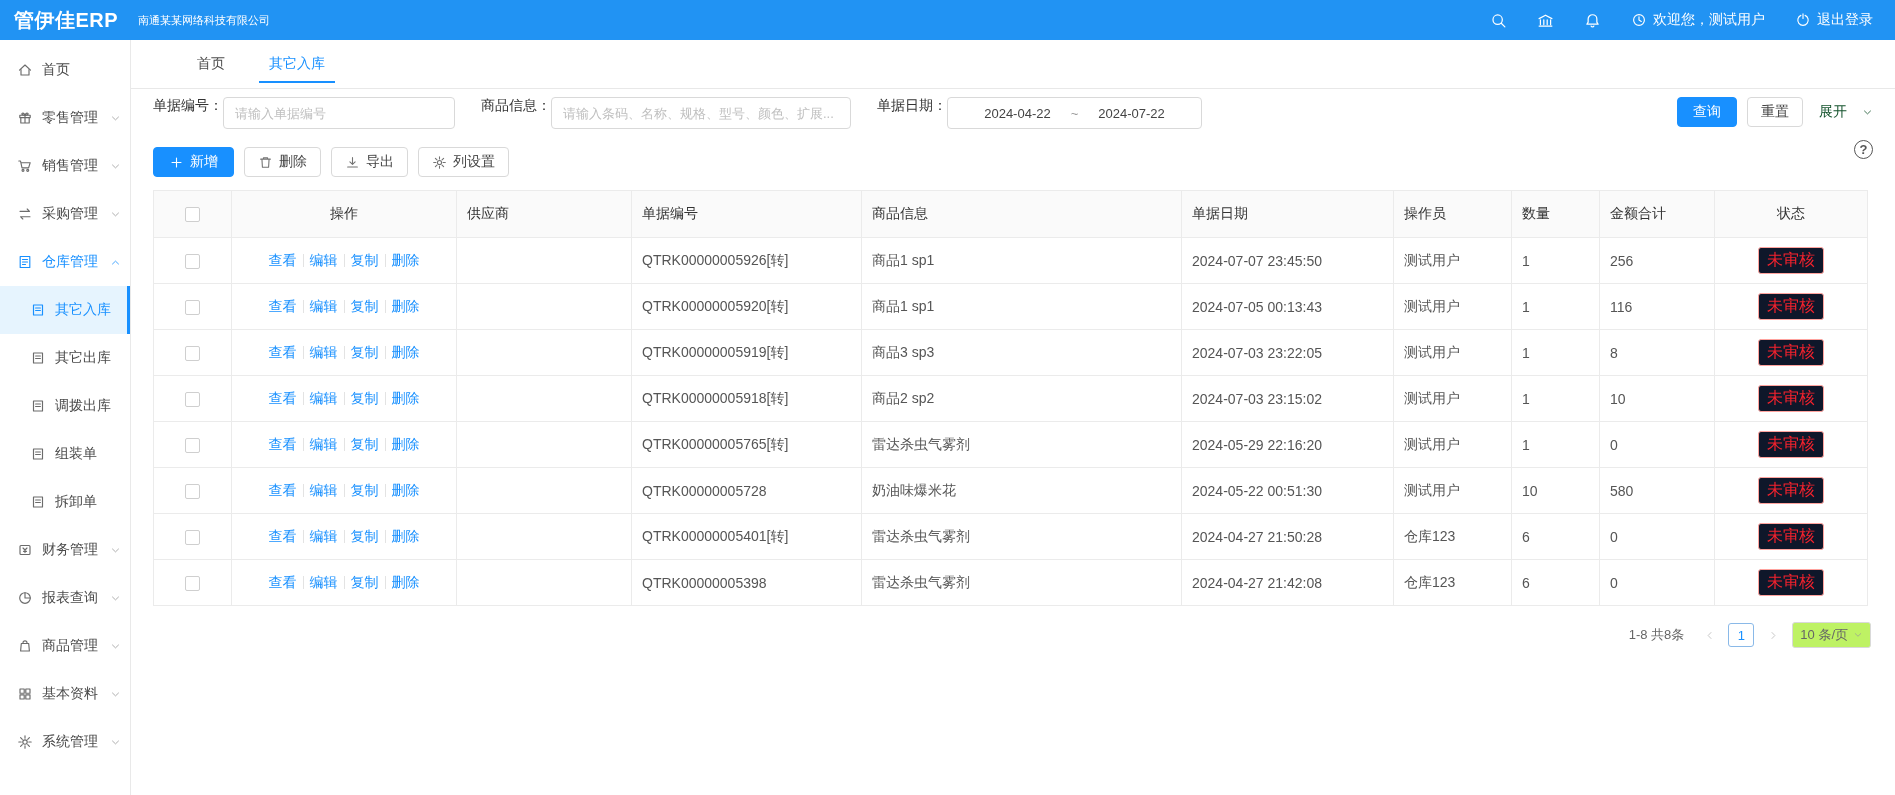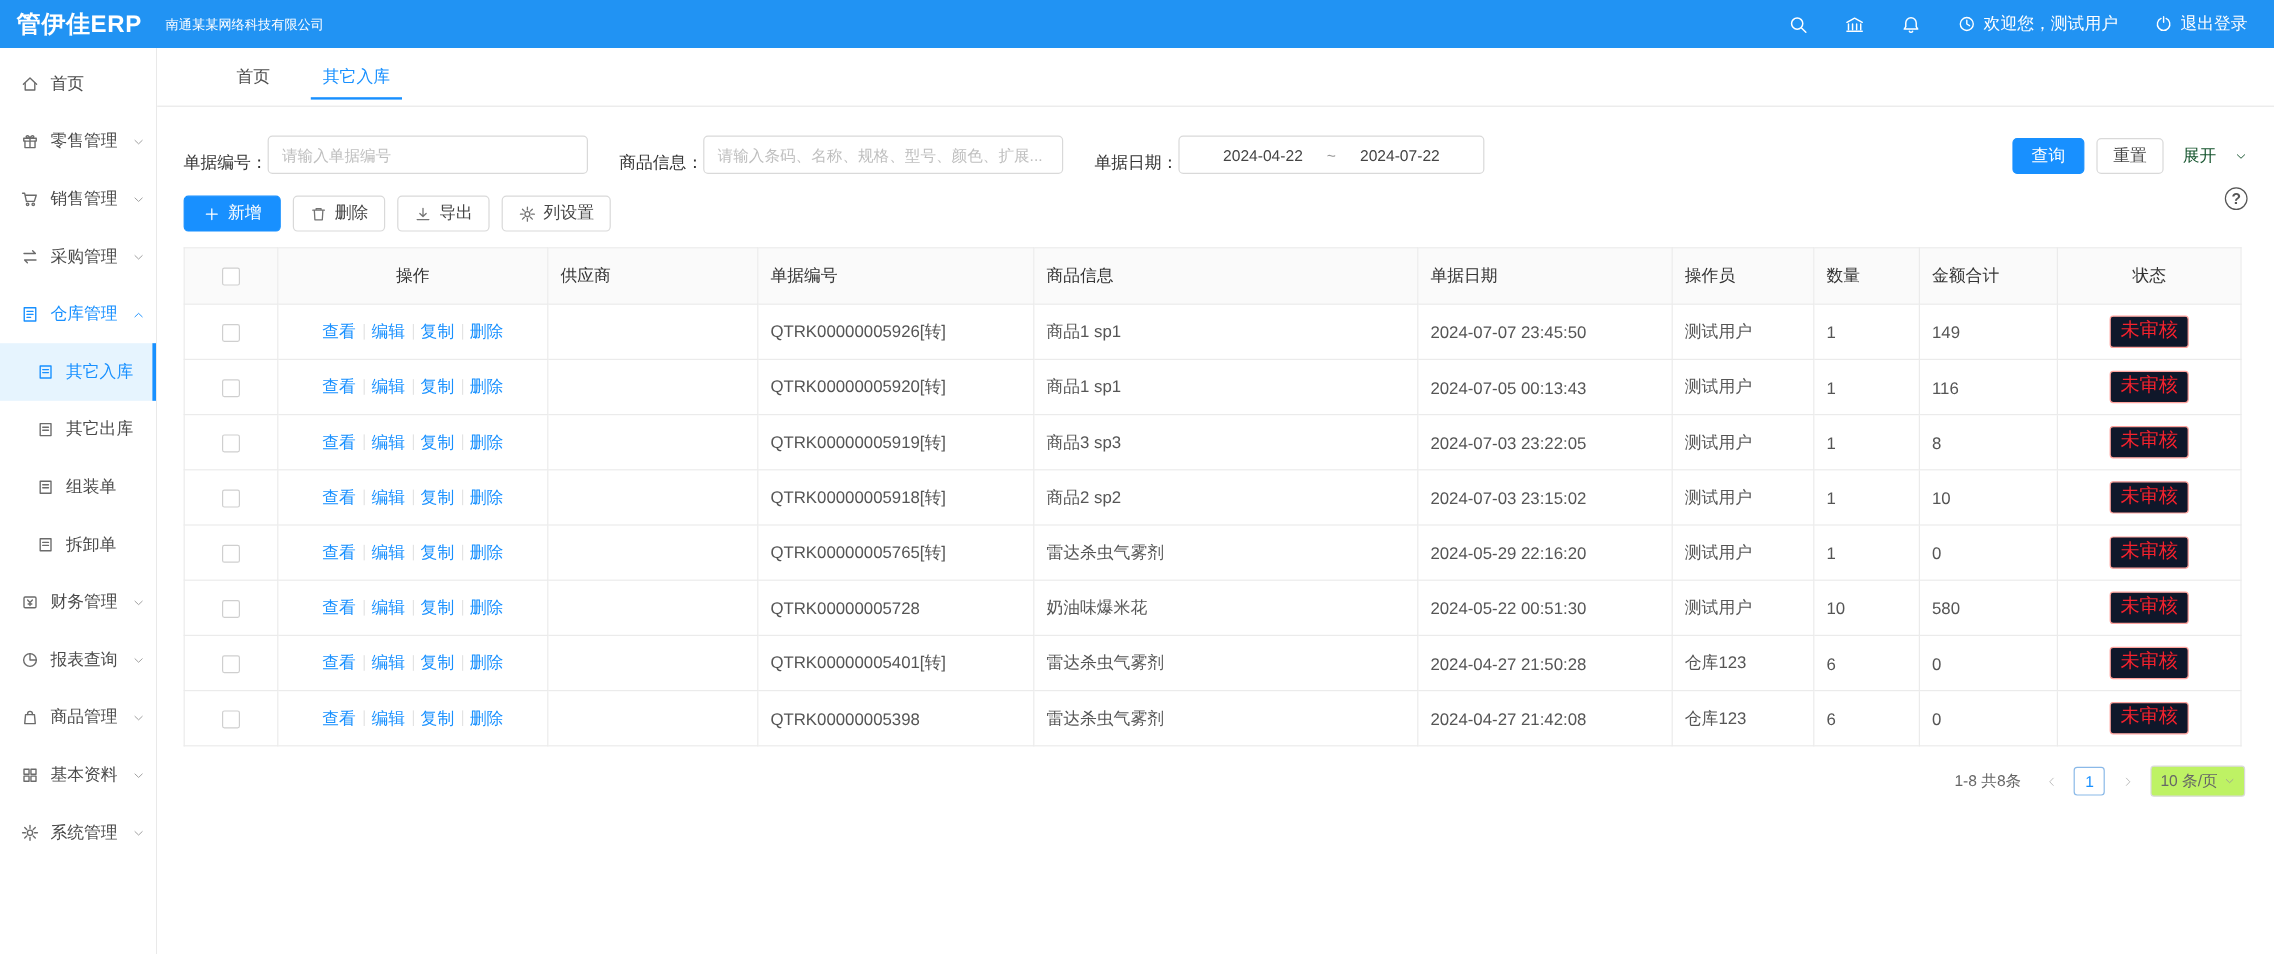--- a/index.html
+++ b/index.html
@@ -38,26 +38,26 @@
   .tabbar { height:49px; border-bottom:1px solid #e8e8e8; display:flex; align-items:center;
     padding-left:64px; background:#fff; }
   .tab { margin-right:40px; font-size:14px; color:#4c4c4c; cursor:pointer; position:relative; padding:5px 2px; }
   .tab.active { color:#1890ff; }
   .tab.active::after { content:""; position:absolute; left:-8px; right:-8px; bottom:-5px;
     height:2px; background:#1890ff; }
 
   .content { position:relative; padding:0 14px; }
 
   
-  .filter-row { display:flex; align-items:flex-end; margin:24px 8px 0; }
+  .filter-row { display:flex; align-items:flex-start; margin:8px 8px 0; }
   .f-label { font-size:14px; color:#333; white-space:nowrap; }
   .f-input { height:32px; border:1px solid #d9d9d9; border-radius:4px; padding:0 11px;
     font-size:13px; color:#333; outline:none; font-family:inherit; }
   .f-input::placeholder { color:#bfbfbf; }
-  .in-order { width:267px; }
+  .in-order { width:232px; }
   .in-product { width:300px; }
   .g2 { margin-left:26px; } .g3 { margin-left:26px; }
   .date-box { width:255px; height:32px; border:1px solid #d9d9d9; border-radius:4px;
     display:flex; align-items:center; justify-content:center; gap:20px; font-size:13px;
     color:#444; cursor:pointer; }
   .date-box .tilde { color:#999; }
   .f-buttons { margin-left:auto; display:flex; align-items:center; }
   .btn { height:30px; border-radius:4px; font-size:14px; display:inline-flex;
     align-items:center; justify-content:center; cursor:pointer; white-space:nowrap;
     font-family:inherit; }
@@ -229,20 +229,29 @@
         <span class="s-label">其它入库</span>
       </div>
       <div class="s-item sub">
         <span class="icon s-icon">
           <svg viewBox="0 0 16 16" fill="none" stroke="currentColor" stroke-width="1.15" stroke-linecap="round" stroke-linejoin="round">
             <rect x="3.5" y="3" width="9" height="10"></rect>
             <path d="M5.6 6h4.8M5.6 8.5h4.8"></path>
           </svg>
         </span>
         <span class="s-label">其它出库</span>
+      </div>
+      <div class="s-item sub">
+        <span class="icon s-icon">
+          <svg viewBox="0 0 16 16" fill="none" stroke="currentColor" stroke-width="1.15" stroke-linecap="round" stroke-linejoin="round">
+            <rect x="3.5" y="3" width="9" height="10"></rect>
+            <path d="M5.6 6h4.8M5.6 8.5h4.8"></path>
+          </svg>
+        </span>
+        <span class="s-label">调拨出库</span>
       </div>
       <div class="s-item sub">
         <span class="icon s-icon">
           <svg viewBox="0 0 16 16" fill="none" stroke="currentColor" stroke-width="1.15" stroke-linecap="round" stroke-linejoin="round">
             <rect x="3.5" y="3" width="9" height="10"></rect>
             <path d="M5.6 6h4.8M5.6 8.5h4.8"></path>
           </svg>
         </span>
         <span class="s-label">组装单</span>
       </div>
@@ -440,21 +449,21 @@
                 <span class="a-sep"></span>
                 <span class="a-link">删除</span>
               </div>
             </td>
             <td></td>
             <td>QTRK00000005926[转]</td>
             <td>商品1 sp1</td>
             <td>2024-07-07 23:45:50</td>
             <td>测试用户</td>
             <td>1</td>
-            <td>149</td>
+            <td>256</td>
             <td class="center"><span class="badge">未审核</span></td>
           </tr>
           <tr>
             <td class="center"><span class="cb"></span></td>
             <td>
               <div class="actions">
                 <span class="a-link">查看</span>
                 <span class="a-sep"></span>
                 <span class="a-link">编辑</span>
                 <span class="a-sep"></span>

